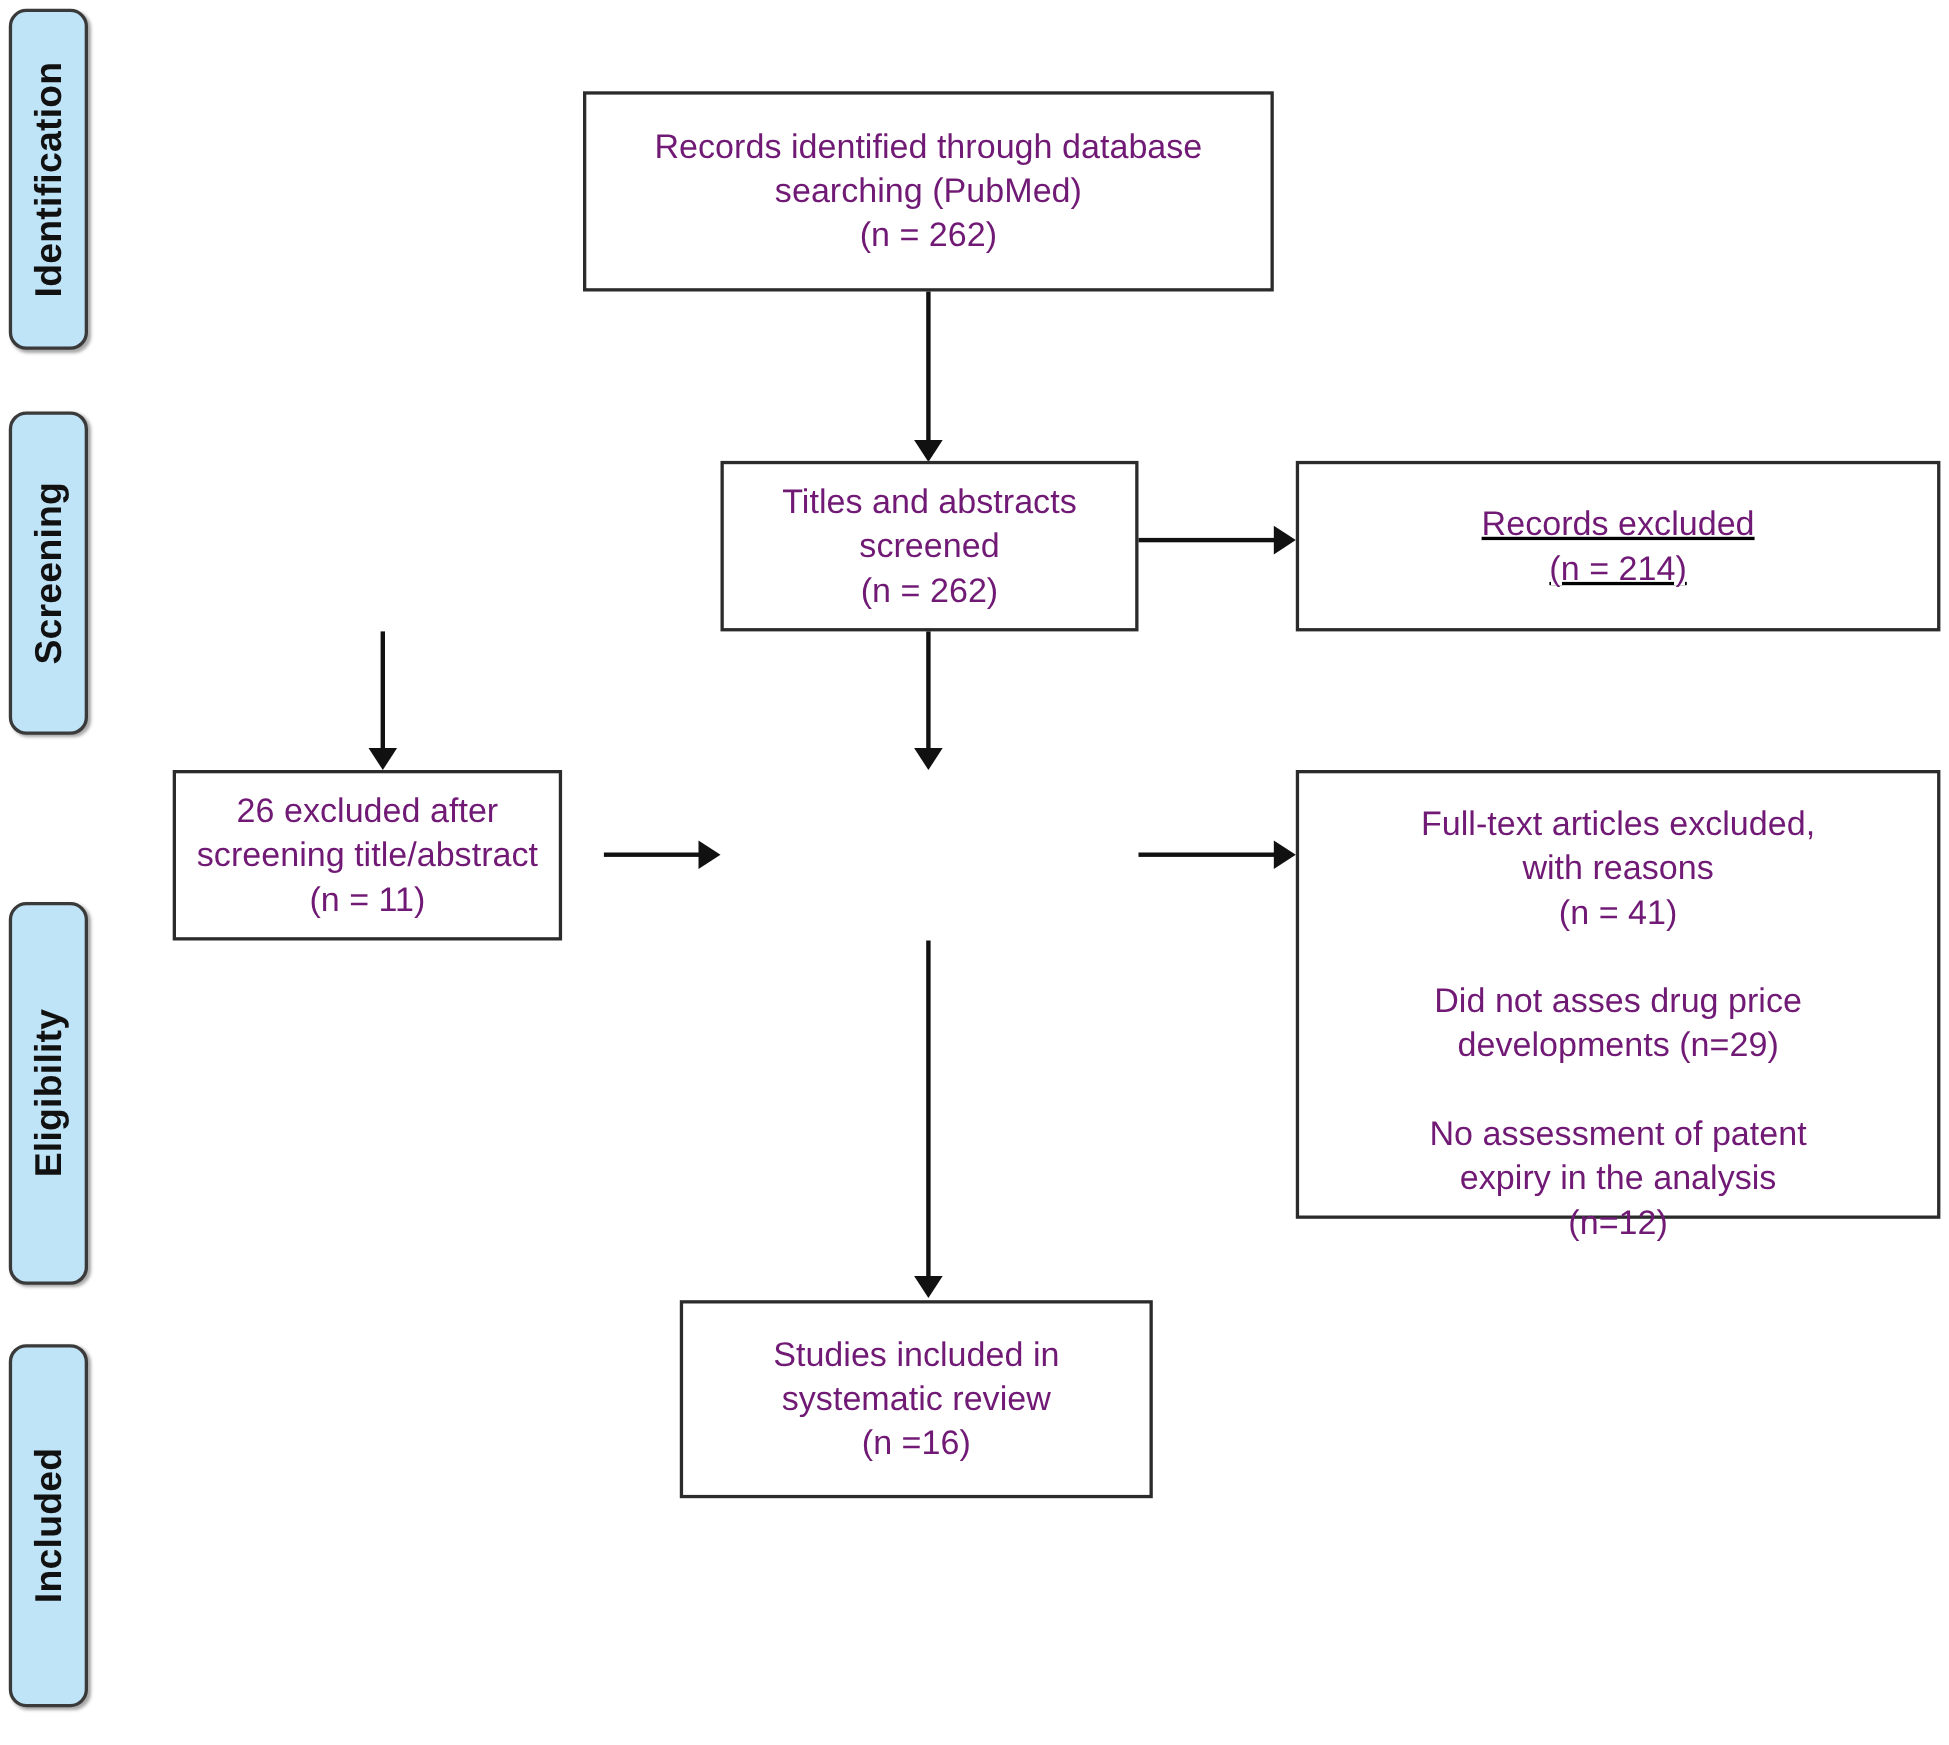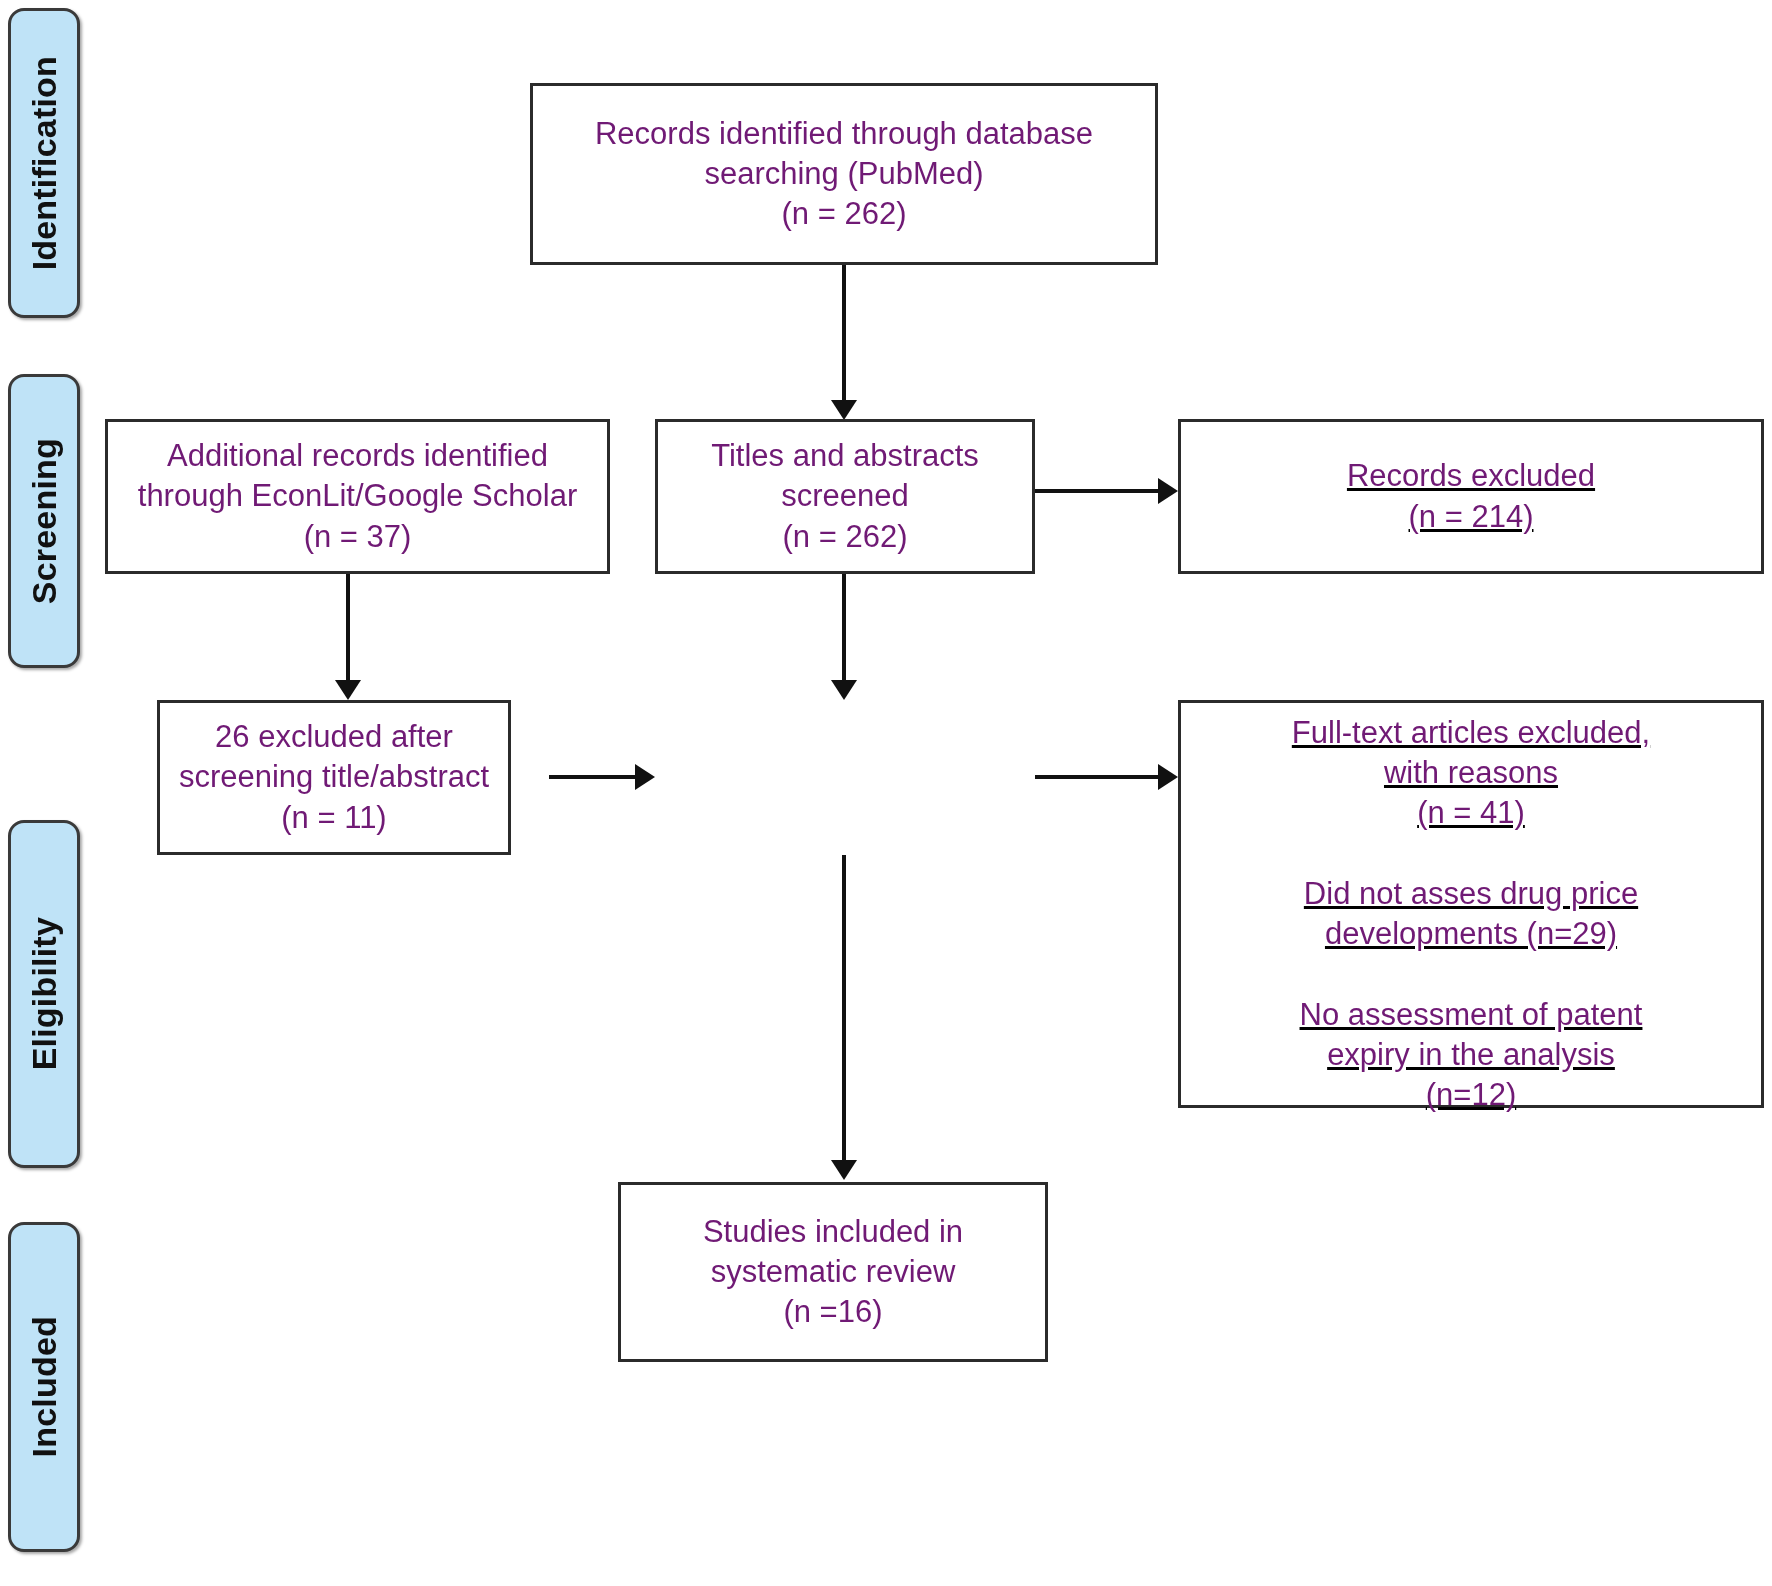--- a/index.html
+++ b/index.html
@@ -53,23 +53,22 @@
     padding: 6px 10px;
   }
   .flow-box .box-text {
     font-size: 31px;
     line-height: 1.30;
     color: #701a75;
     white-space: pre-line;
     text-align: center;
   }
   .flow-box.top-aligned {
-    align-items: center;
+    align-items: flex-start;
     padding-top: 26px;
-    text-decoration: underline;
   }
 
   
   .conn-v {
     position: absolute;
     width: 4px;
     background: #111111;
   }
   .conn-h {
     position: absolute;
@@ -116,25 +115,20 @@
 
   <div class="flow-box" style="left:530px; top:83px; width:628px; height:182px;">
     <span class="box-text">Records identified through database
 searching (PubMed)
 (n = 262)</span>
   </div>
 
   <div class="conn-v" style="left:842px; top:265px; height:140px;"></div>
   <div class="arrow-down" style="left:831px; top:400px;"></div>
 
-  <div class="flow-box" style="left:105px; top:419px; width:505px; height:155px;">
-    <span class="box-text">Additional records identified
-through EconLit/Google Scholar
-(n = 37)</span>
-  </div>
 
   <div class="flow-box" style="left:655px; top:419px; width:380px; height:155px;">
     <span class="box-text">Titles and abstracts
 screened
 (n = 262)</span>
   </div>
 
   <div class="flow-box" style="left:1178px; top:419px; width:586px; height:155px;text-decoration:underline;">
     <span class="box-text">Records excluded
 (n = 214)</span>

